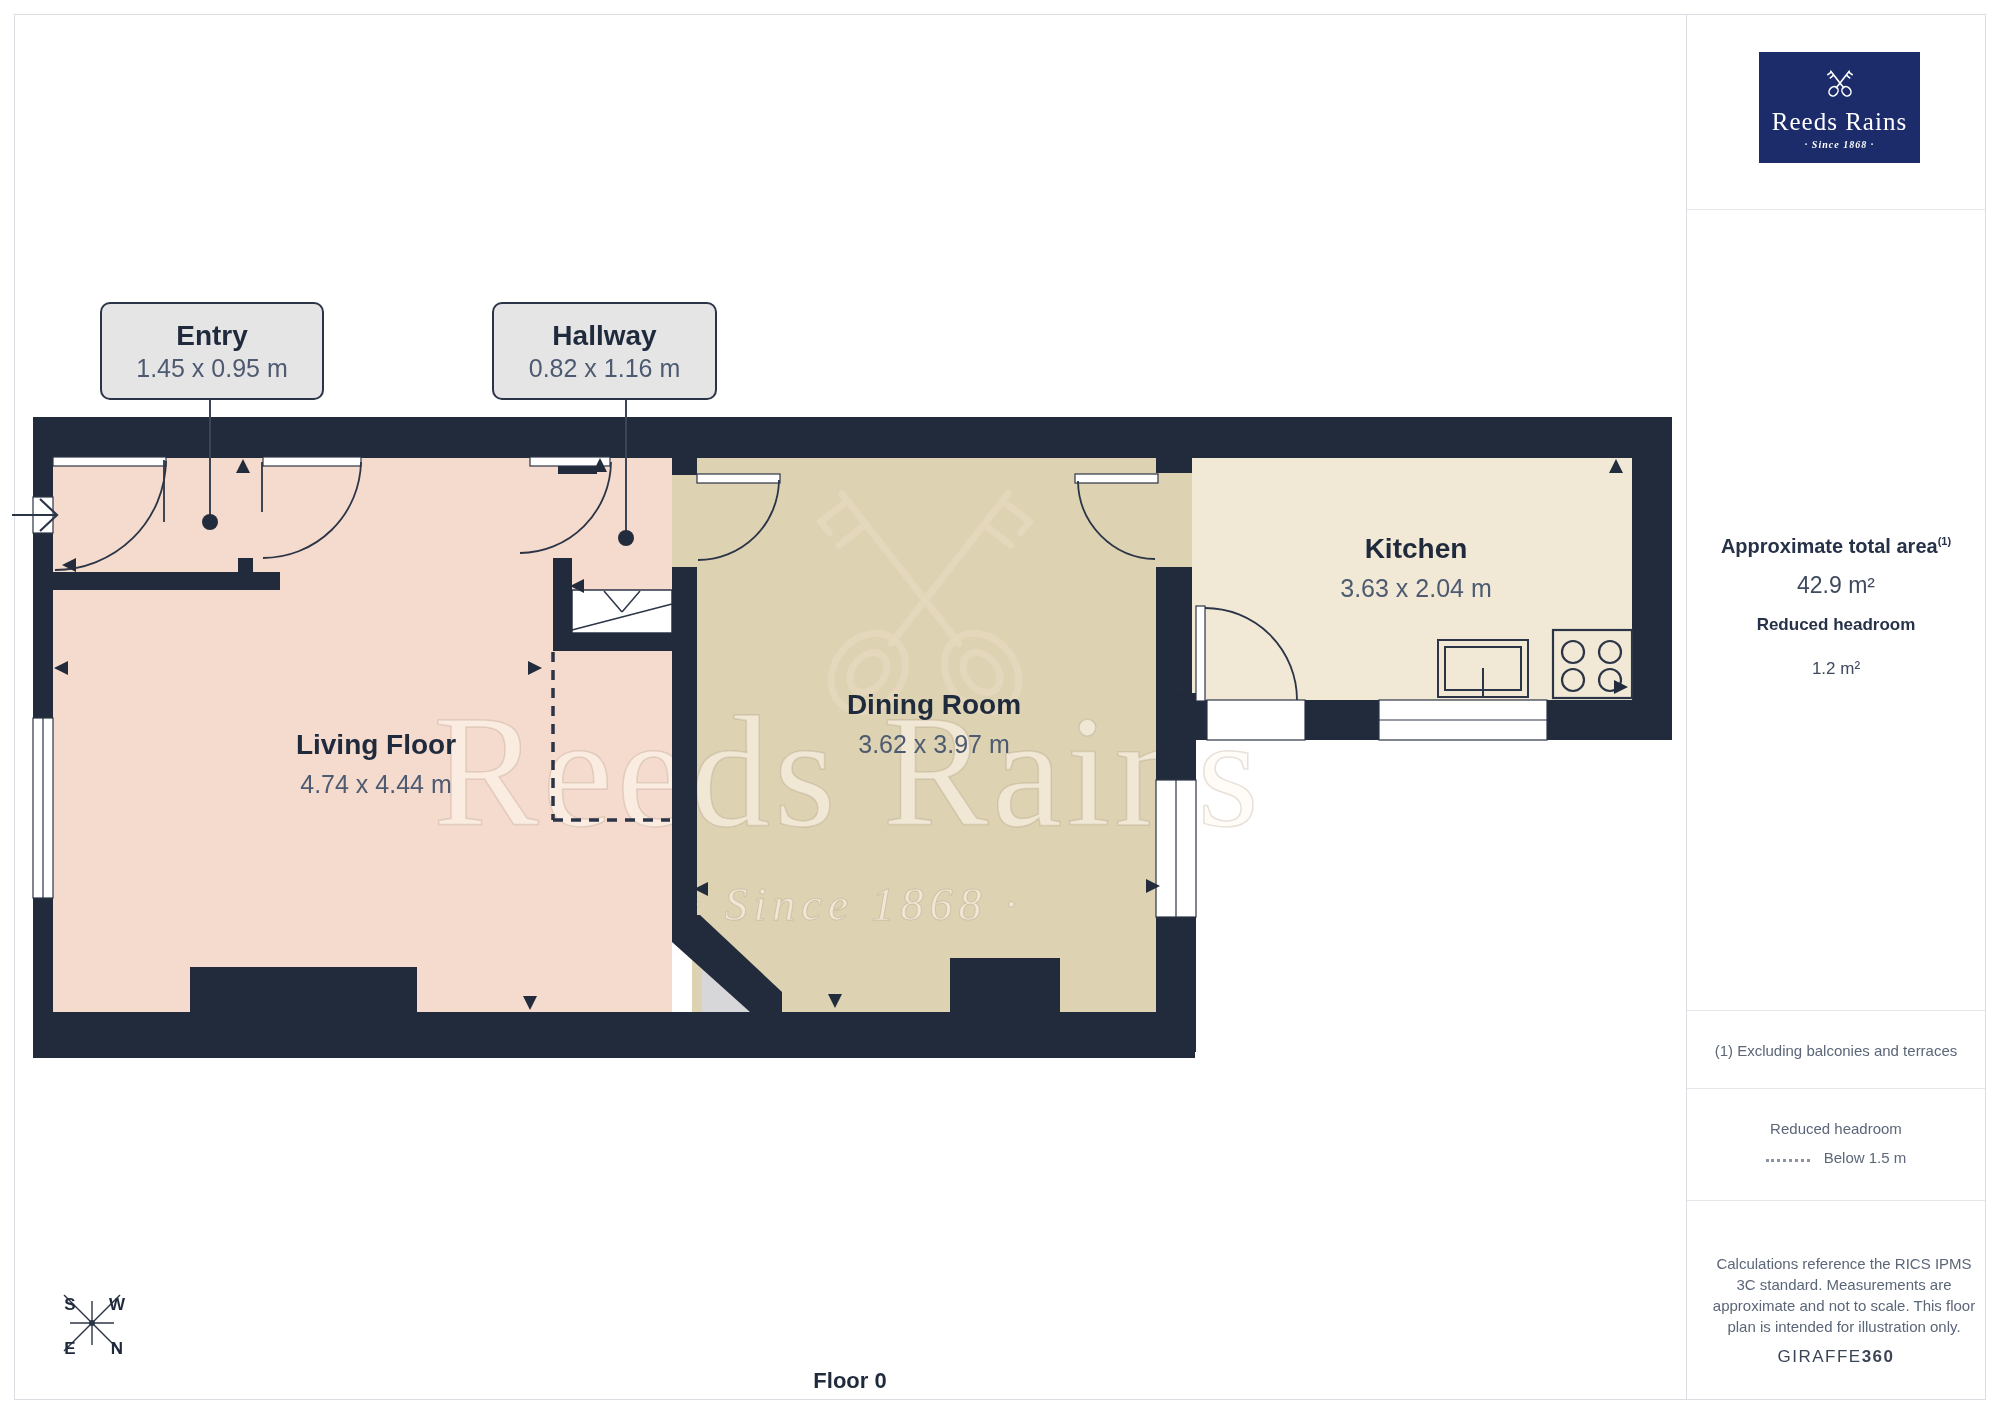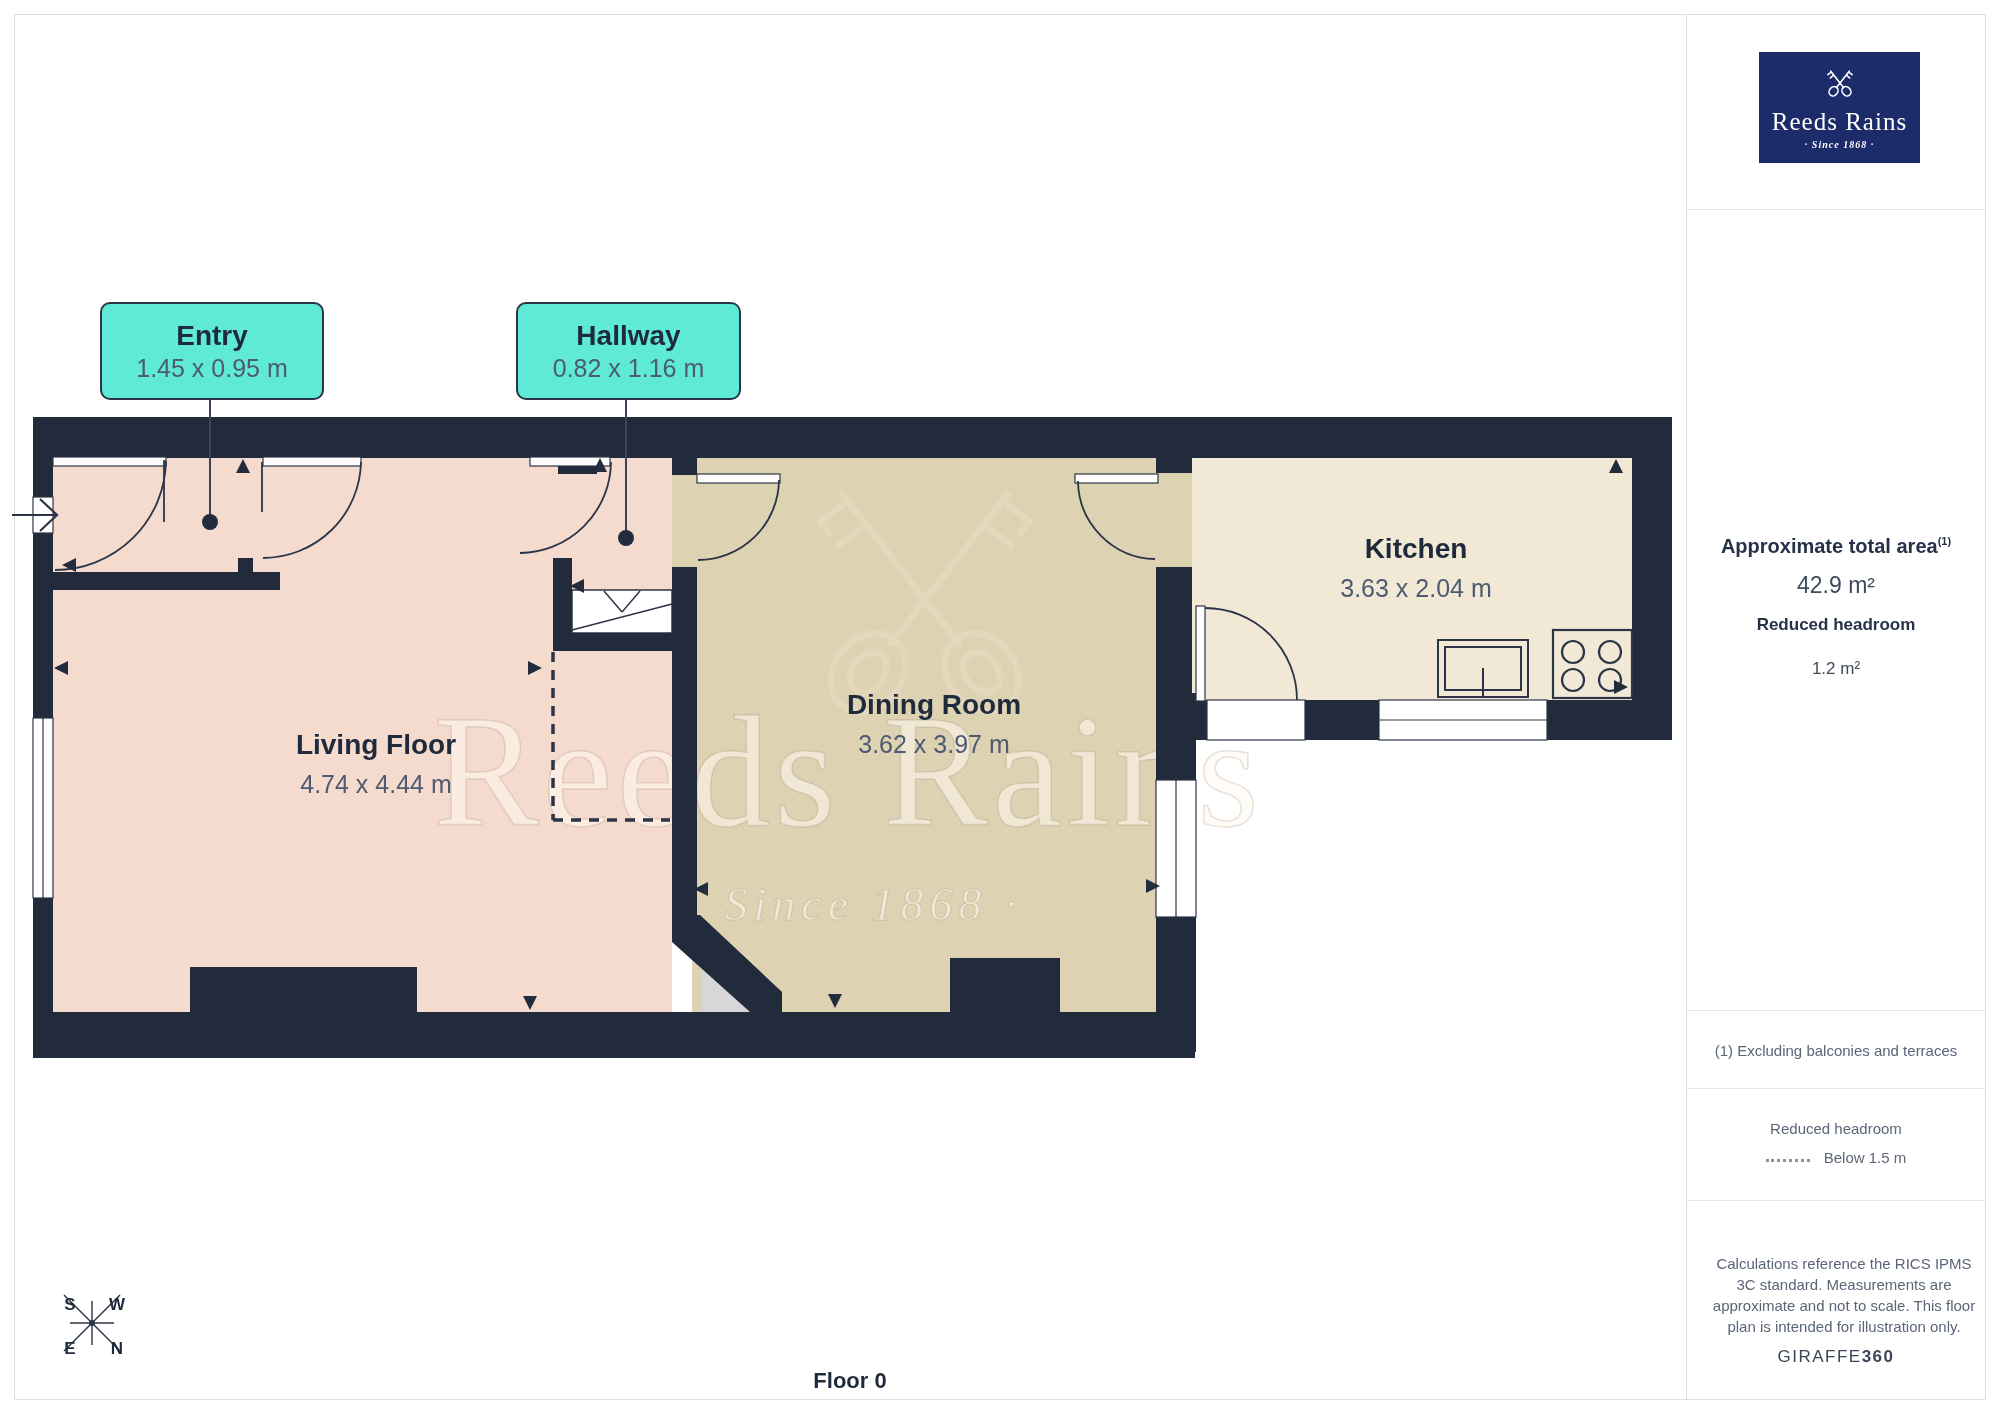--- a/index.html
+++ b/index.html
@@ -3,21 +3,21 @@
 <meta charset="utf-8">
 <style>
   html,body{margin:0;padding:0;background:#ffffff;}
   #page{position:relative;width:2000px;height:1414px;background:#ffffff;overflow:hidden;
         font-family:"Liberation Sans",sans-serif;color:#222e41;}
   .abs{position:absolute;}
   #page-border{left:14px;top:14px;width:1970px;height:1384px;border:1px solid #dadde2;}
   #plan-svg{left:0;top:0;width:2000px;height:1414px;}
 
   
-  .callout{background:#5eead4;border:2px solid #2c3547;border-radius:10px;
+  .callout{background:#e5e5e5;border:2px solid #2c3547;border-radius:10px;
            display:flex;flex-direction:column;align-items:center;justify-content:center;
            text-align:right;line-height:1.25;}
   .callout .cname{font-weight:bold;font-size:28px;color:#1f2a3c;}
   .callout .cdims{font-size:25px;color:#4d5a71;}
 
   
   .roomlabel{transform:translate(-50%,-50%);text-align:center;line-height:1.45;white-space:nowrap;}
   .roomlabel .rname{font-weight:bold;font-size:28px;color:#1f2a3c;}
   .roomlabel .rdims{font-size:25px;color:#4d5a71;}
 
@@ -216,21 +216,21 @@
       <line x1="92" y1="1301" x2="92" y2="1345"></line>
       <line x1="70" y1="1323" x2="114" y2="1323"></line>
       <circle cx="92" cy="1323" r="3" stroke="none"></circle>
     </g>
   </svg>
 
   <div class="callout abs" style="left:100px;top:302px;width:220px;height:94px;">
     <div class="cname">Entry</div>
     <div class="cdims">1.45 x 0.95 m</div>
   </div>
-  <div class="callout abs" style="left:516px;top:302px;width:221px;height:94px;">
+  <div class="callout abs" style="left:492px;top:302px;width:221px;height:94px;">
     <div class="cname">Hallway</div>
     <div class="cdims">0.82 x 1.16 m</div>
   </div>
 
   <div class="roomlabel abs" style="left:376px;top:763px;">
     <div class="rname">Living Floor</div>
     <div class="rdims">4.74 x 4.44 m</div>
   </div>
   <div class="roomlabel abs" style="left:934px;top:723px;">
     <div class="rname">Dining Room</div>

